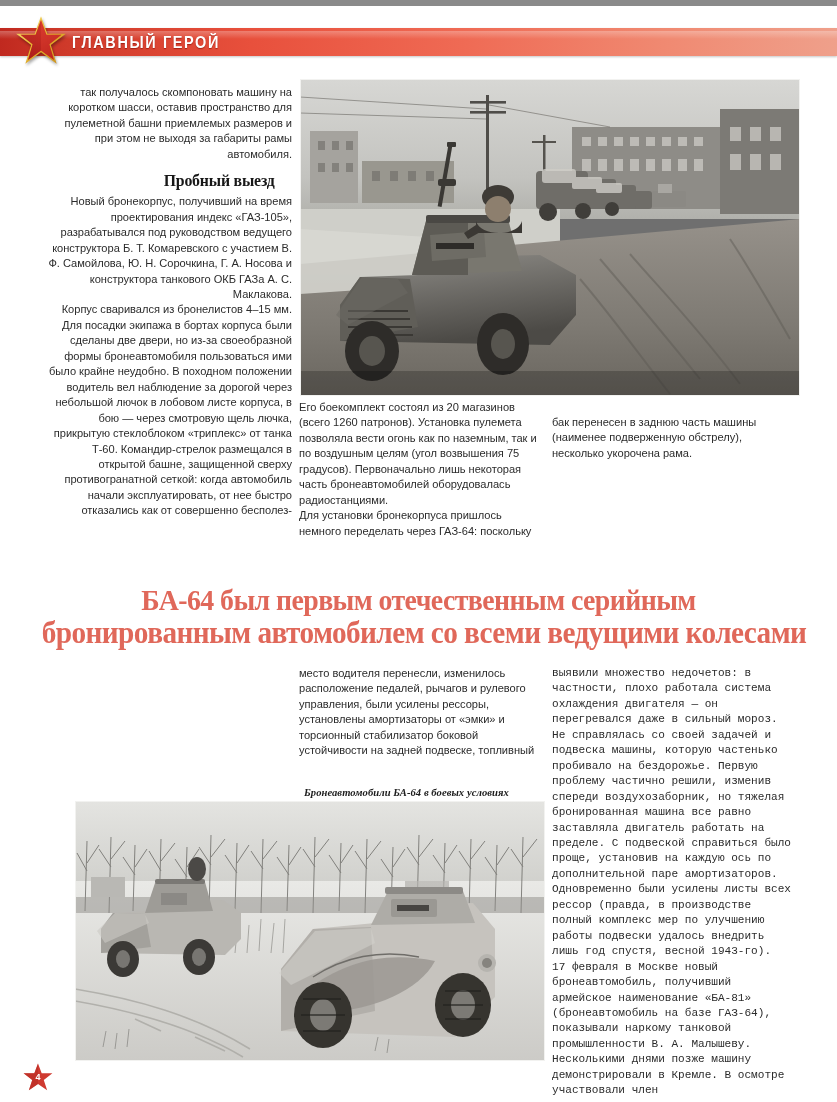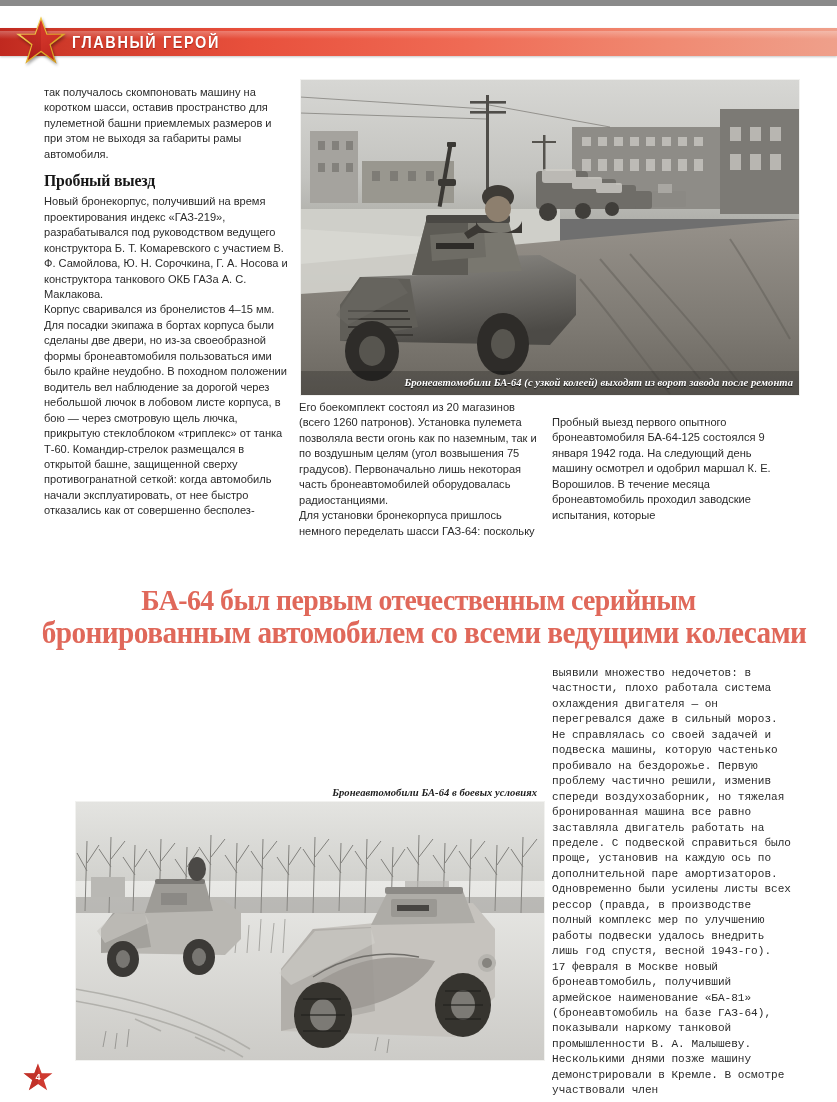--- a/index.html
+++ b/index.html
@@ -108,21 +108,21 @@
     font-size: 17px;
     line-height: 20px;
     color: #171717;
     margin: 9px 0 3px 0;
     letter-spacing: -0.2px;
     transform: scaleX(0.93);
     transform-origin: left center;
   }
 
   
-  #col-1a { left: 44px;  top: 79px;  width: 248px; }
+  #col-1a { left: 44px;  top: 79px;  width: 248px; text-align: right; }
   #col-2a { left: 299px; top: 394px; width: 240px; }
   #col-3a { left: 552px; top: 409px; width: 243px; }
 
   #col-1b { left: 44px;  top: 660px; width: 245px; }
   #col-2b { left: 299px; top: 660px; width: 240px; }
   #col-3b { left: 552px; top: 660px; width: 243px; font-family: Liberation Mono, monospace; }
 
   
   .pullquote {
     position: absolute;
@@ -168,24 +168,23 @@
     top: 371px;
     width: 500px;
     text-align: right;
     padding-right: 7px;
     box-sizing: border-box;
     color: #ffffff;
     text-shadow: 0 1px 1px rgba(0,0,0,.85);
     z-index: 4;
   }
   #caption-2 {
-    left: 292px;
+    left: 304px;
     top: 781px;
     width: 245px;
-    text-align: right;
     color: #1d1d1d;
     z-index: 4;
   }
 </style>
 </head>
 <body>
 
 <div class="page">
 
   <div class="banner">
@@ -357,21 +356,20 @@
         <ellipse cx="203" cy="265" rx="12" ry="15" fill="#57554f"></ellipse>
 
         <path d="M36 236 L62 198 L98 200 L108 214 L48 246 Z" fill="#6c6a63" opacity=".5"></path>
       </g>
 
       <rect x="0" y="292" width="500" height="25" fill="#000" opacity=".22"></rect>
 
       <rect x="0.5" y="0.5" width="499" height="316" fill="none" stroke="#f2f2f0" stroke-width="1"></rect>
     </svg>
   </div>
-  <div class="photo-caption" id="caption-1">Бронеавтомобили БА-64 (с узкой колеей) выходят из ворот завода после ремонта</div>
 
   <div class="photo" id="photo-2">
     <svg viewBox="0 0 470 260" preserveAspectRatio="none">
       <defs>
         <linearGradient id="sky2" x1="0" y1="0" x2="0" y2="1">
           <stop offset="0%" stop-color="#e4e4e1"></stop>
           <stop offset="100%" stop-color="#cfcfcb"></stop>
         </linearGradient>
         <linearGradient id="snow2" x1="0" y1="0" x2="0" y2="1">
           <stop offset="0%" stop-color="#e9e9e6"></stop>
@@ -467,39 +465,42 @@
         <path d="M300 250 L303 236 M312 252 L314 238"></path>
       </g>
       <rect x="0.5" y="0.5" width="469" height="259" fill="none" stroke="#f2f2f0" stroke-width="1"></rect>
     </svg>
   </div>
   <div class="photo-caption" id="caption-2">Бронеавтомобили БА-64 в боевых условиях</div>
 
   <div class="col" id="col-1a">
     <p>так получалось скомпоновать машину на коротком шасси, оставив пространство для пулеметной башни приемлемых размеров и при этом не выходя за габариты рамы автомобиля.</p>
     <div class="subhead">Пробный выезд</div>
-    <p>Новый бронекорпус, получивший на время проектирования индекс «ГАЗ-219», разрабатывался под руководством ведущего конструктора Б. Т. Комаревского с участием В. Ф. Самойлова, Ю. Н. Сорочкина, Г. А. Носова и конструктора танкового ОКБ ГАЗа А. С. Маклакова.</p>
+    <p>Новый бронекорпус, получивший на время проектирования индекс «ГАЗ-105», разрабатывался под руководством ведущего конструктора Б. Т. Комаревского с участием В. Ф. Самойлова, Ю. Н. Сорочкина, Г. А. Носова и конструктора танкового ОКБ ГАЗа А. С. Маклакова.</p>
     <p>Корпус сваривался из бронелистов 4–15 мм. Для посадки экипажа в бортах корпуса были сделаны две двери, но из-за своеобразной формы бронеавтомобиля пользоваться ими было крайне неудобно. В походном положении водитель вел наблюдение за дорогой через небольшой лючок в лобовом листе корпуса, в бою — через смотровую щель лючка, прикрытую стеклоблоком «триплекс» от танка Т-60. Командир-стрелок размещался в открытой башне, защищенной сверху противогранатной сеткой: когда автомобиль начали эксплуатировать, от нее быстро отказались как от совершенно бесполез-</p>
   </div>
 
   <div class="col" id="col-2a">
     <p>Его боекомплект состоял из 20 магазинов (всего 1260 патронов). Установка пулемета позволяла вести огонь как по наземным, так и по воздушным целям (угол возвышения 75 градусов). Первоначально лишь некоторая часть бронеавтомобилей оборудовалась радиостанциями.</p>
-    <p>Для установки бронекорпуса пришлось немного переделать шасси ГАЗ-64: поскольку</p>
+    <p>Для установки бронекорпуса пришлось немного переделать через ГАЗ-64: поскольку</p>
   </div>
 
   <div class="col" id="col-3a">
-    <p>Пробный выезд первого опытного бронеавтомобиля БА-64-125 состоялся 9 января 1942 года. На следующий день машину осмотрел и одобрил маршал К. Е. Ворошилов. В течение месяца бронеавтомобиль проходил заводские испытания, которые</p>
+    <p>бак перенесен в заднюю часть машины (наименее подверженную обстрелу), несколько укорочена рама.</p>
   </div>
 
   <div class="pullquote">
     <span class="pq-line">БА-64 был первым отечественным серийным</span>
     <span class="pq-line">бронированным автомобилем со всеми ведущими колесами</span>
   </div>
 
 
+  <div class="col" id="col-2b">
+    <p>место водителя перенесли, изменилось расположение педалей, рычагов и рулевого управления, были усилены рессоры, установлены амортизаторы от «эмки» и торсионный стабилизатор боковой устойчивости на задней подвеске, топливный</p>
+  </div>
 
   <div class="col" id="col-3b">
     <p>выявили множество недочетов: в частности, плохо работала система охлаждения двигателя — он перегревался даже в сильный мороз. Не справлялась со своей задачей и подвеска машины, которую частенько пробивало на бездорожье. Первую проблему частично решили, изменив спереди воздухозаборник, но тяжелая бронированная машина все равно заставляла двигатель работать на пределе. С подвеской справиться было проще, установив на каждую ось по дополнительной паре амортизаторов. Одновременно были усилены листы всех рессор (правда, в производстве полный комплекс мер по улучшению работы подвески удалось внедрить лишь год спустя, весной 1943-го).</p>
     <p>17 февраля в Москве новый бронеавтомобиль, получивший армейское наименование «БА-81» (бронеавтомобиль на базе ГАЗ-64), показывали наркому танковой промышленности В. А. Малышеву. Несколькими днями позже машину демонстрировали в Кремле. В осмотре участвовали член</p>
   </div>
 
   <svg class="star-page" viewBox="0 0 100 96">
     <polygon points="50,4 61.5,35 95,35 68,55.5 78.5,88 50,68 21.5,88 32,55.5 5,35 38.5,35" fill="#cf3a30"></polygon>
     <polygon points="50,4 50,68 21.5,88 32,55.5 5,35 38.5,35" fill="#b82b23" opacity=".6"></polygon>
   </svg>

